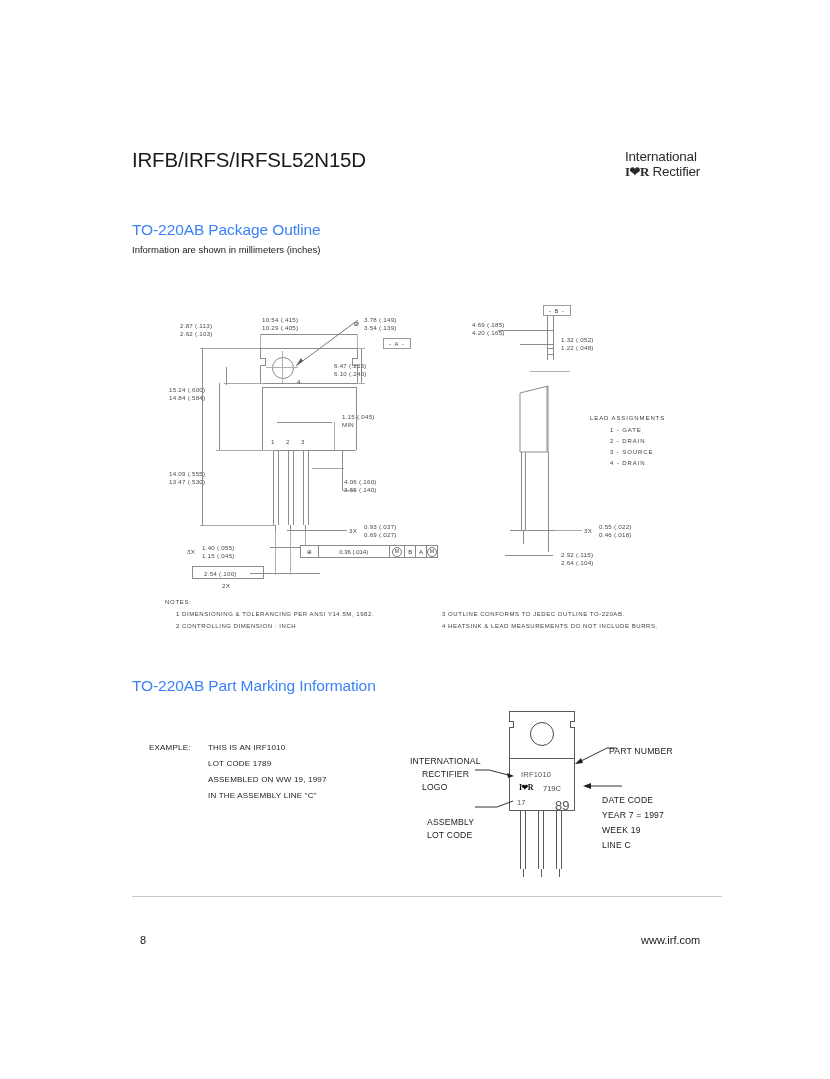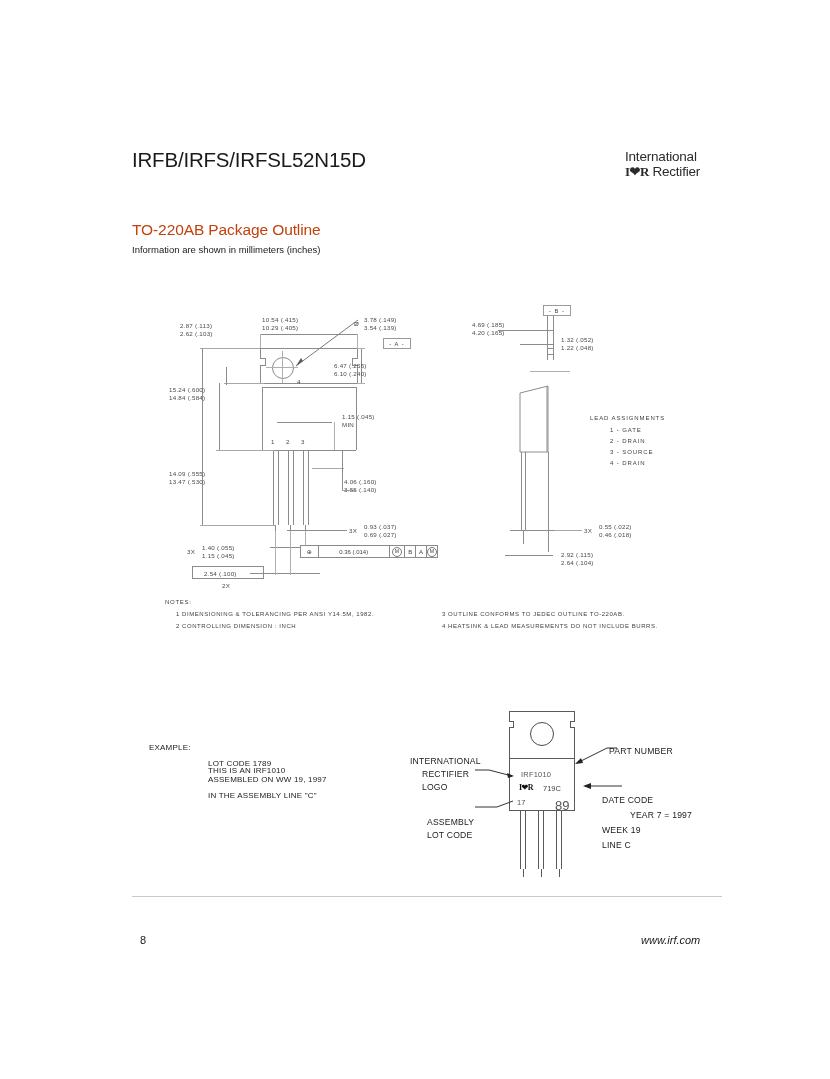--- a/index.html
+++ b/index.html
@@ -13,21 +13,21 @@
   
   .part-title{
     position:absolute;left:120px;top:148px;font-size:20.5px;color:#1a1a1a;
     letter-spacing:-0.2px;white-space:nowrap;
   }
   .logo{position:absolute;left:613px;top:149px;width:104px;text-align:left;}
   .logo-l1{font-size:13.5px;color:#2b2b2b;line-height:15px;letter-spacing:-0.2px;}
   .logo-l2{font-size:13.5px;color:#2b2b2b;line-height:15px;letter-spacing:-0.2px;white-space:nowrap;}
   .logo-ir{font-weight:bold;letter-spacing:-0.5px;font-family:"Liberation Serif",serif;font-size:13px;}
 
-  .sec-title{position:absolute;font-size:15.5px;color:#c2410c;letter-spacing:-0.1px;}
+  .sec-title{position:absolute;font-size:15.5px;color:#3b82f6;letter-spacing:-0.1px;}
   .sec-sub{position:absolute;font-size:9.5px;color:#1a1a1a;}
 
   
   .dt{position:absolute;font-size:6.2px;color:#4a4a4a;letter-spacing:0.25px;
       white-space:nowrap;line-height:8.2px;font-family:"Liberation Sans",sans-serif;}
   .dt2{position:absolute;font-size:6.0px;color:#3f3f3f;letter-spacing:0.5px;white-space:nowrap;line-height:9px;}
   .mk{position:absolute;font-size:8px;color:#1a1a1a;letter-spacing:0.2px;white-space:nowrap;line-height:11.5px;}
   .mk9{position:absolute;font-size:8.6px;color:#1a1a1a;letter-spacing:0.2px;white-space:nowrap;line-height:13px;}
 
   
@@ -41,21 +41,21 @@
   .fcf > div{border-right:1px solid #8a8a8a;height:100%;display:flex;align-items:center;
              justify-content:center;font-size:6px;color:#3f3f3f;box-sizing:border-box;}
   .fcf > div:last-child{border-right:none;}
   .circled{display:inline-block;border:1px solid #7a7a7a;border-radius:50%;
            width:8px;height:8px;line-height:7px;text-align:center;font-size:5.2px;color:#3f3f3f;}
   .datum{position:absolute;border:1px solid #9a9a9a;box-sizing:border-box;background:#fff;
          font-size:5.8px;color:#4a4a4a;text-align:center;letter-spacing:1px;}
 
   .footer-rule{position:absolute;left:120px;top:896px;width:590px;height:1px;background:#c9c9c9;}
   .pgno{position:absolute;left:128px;top:934px;font-size:11px;color:#1a1a1a;}
-  .site{position:absolute;left:629px;top:934px;font-size:11px;color:#1a1a1a;font-style:italic;}
+  .site{position:absolute;left:629px;top:934px;font-size:11px;color:#1a1a1a;}
 </style>
 </head>
 <body>
 
 <div class="page">
  <div class="doc">
 
   <div class="part-title">IRFB/IRFS/IRFSL52N15D</div>
 
   <div class="logo">
@@ -256,23 +256,24 @@
   <div class="dt2" style="left:598px;top:437px;letter-spacing:0.9px;">2 - DRAIN</div>
   <div class="dt2" style="left:598px;top:448px;letter-spacing:0.9px;">3 - SOURCE</div>
   <div class="dt2" style="left:598px;top:459px;letter-spacing:0.9px;">4 - DRAIN</div>
 
   <div class="dt2" style="left:153px;top:598px;letter-spacing:0.7px;">NOTES:</div>
   <div class="dt2" style="left:164px;top:610px;letter-spacing:0.55px;">1  DIMENSIONING &amp; TOLERANCING PER ANSI Y14.5M, 1982.</div>
   <div class="dt2" style="left:164px;top:622px;letter-spacing:0.55px;">2  CONTROLLING DIMENSION : INCH</div>
   <div class="dt2" style="left:430px;top:610px;letter-spacing:0.55px;">3  OUTLINE CONFORMS TO JEDEC OUTLINE TO-220AB.</div>
   <div class="dt2" style="left:430px;top:622px;letter-spacing:0.55px;">4  HEATSINK &amp; LEAD MEASUREMENTS DO NOT INCLUDE BURRS.</div>
 
+  <div class="sec-title" style="left:120px;top:677px;">TO-220AB Part Marking Information</div>
 
   <div class="mk" style="left:137px;top:742px;">EXAMPLE:</div>
-  <div class="mk" style="left:196px;top:742px;margin-top:23px;">THIS IS AN IRF1010</div>
+  <div class="mk" style="left:196px;top:742px;">THIS IS AN IRF1010</div>
   <div class="mk" style="left:196px;top:758px;">LOT CODE 1789</div>
   <div class="mk" style="left:196px;top:774px;">ASSEMBLED ON WW 19, 1997</div>
   <div class="mk" style="left:196px;top:790px;">IN THE ASSEMBLY LINE "C"</div>
 
   <div class="ln lnh dk" style="left:497px;top:711px;width:66px;height:1.3px;"></div>
   <div class="ln lnv dk" style="left:497px;top:711px;height:10px;width:1.3px;"></div>
   <div class="ln lnv dk" style="left:562px;top:711px;height:10px;width:1.3px;"></div>
   <div class="ln lnh dk" style="left:497px;top:721px;width:5px;height:1.3px;"></div>
   <div class="ln lnv dk" style="left:501px;top:721px;height:6px;width:1.3px;"></div>
   <div class="ln lnh dk" style="left:497px;top:727px;width:5px;height:1.3px;"></div>
@@ -322,21 +323,21 @@
   <div class="mk9" style="left:398px;top:755px;">INTERNATIONAL</div>
   <div class="mk9" style="left:410px;top:768px;">RECTIFIER</div>
   <div class="mk9" style="left:410px;top:781px;">LOGO</div>
 
   <div class="mk9" style="left:415px;top:816px;">ASSEMBLY</div>
   <div class="mk9" style="left:415px;top:829px;">LOT CODE</div>
 
   <div class="mk9" style="left:597px;top:745px;">PART NUMBER</div>
 
   <div class="mk9" style="left:590px;top:794px;">DATE CODE</div>
-  <div class="mk9" style="left:590px;top:809px;margin-left:28px;">YEAR 7 =  1997</div>
+  <div class="mk9" style="left:590px;top:809px;">YEAR 7 =  1997</div>
   <div class="mk9" style="left:590px;top:824px;">WEEK 19</div>
   <div class="mk9" style="left:590px;top:839px;">LINE C</div>
 
   <div class="footer-rule"></div>
   <div class="pgno">8</div>
   <div class="site">www.irf.com</div>
 
  </div>
 </div>
 

